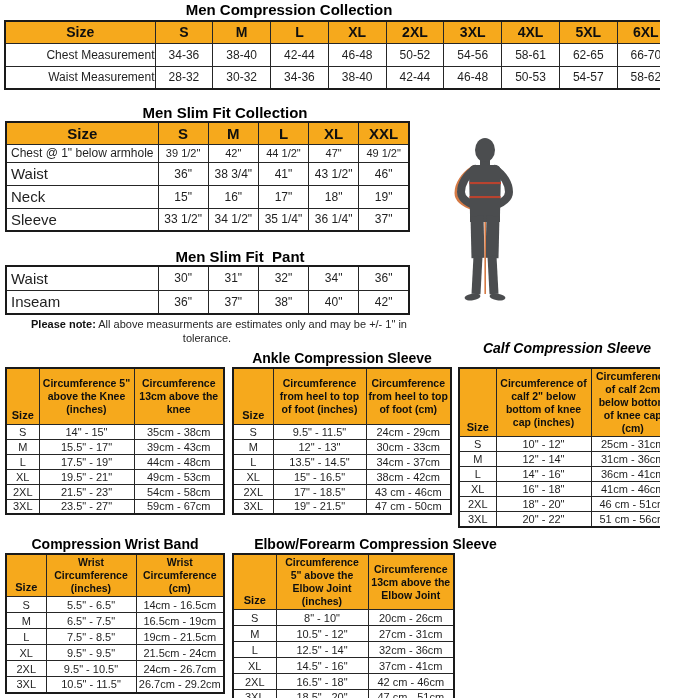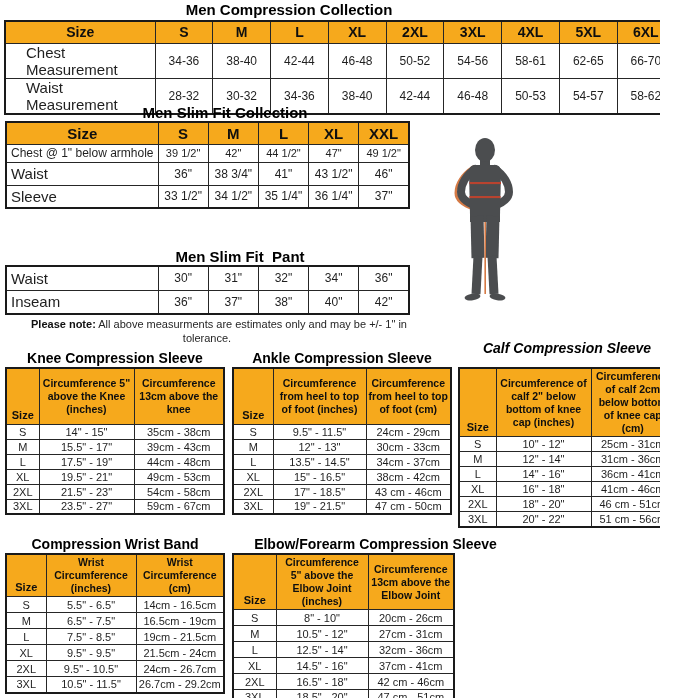--- a/index.html
+++ b/index.html
@@ -13,21 +13,21 @@
     white-space:pre; font-size:15px;
   }
   .title.small { font-size:14px; white-space:nowrap; }
   table { position:absolute; border-collapse:collapse; table-layout:fixed; background:#fff; }
   th, td { border:1px solid #262626; overflow:hidden; }
   table { border:2px solid #1a1a1a; }
   thead th { background:#F6A91C; font-weight:bold; color:#0f0f0f; text-align:center;margin-top:44px; }
 
   
   #t1 thead th { height:22px; font-size:14px; }
-  #t1 tbody th { height:23px; font-size:15px; font-weight:normal; text-align:left; padding-left:20px; }
+  #t1 tbody th { height:23px; font-size:12px; font-weight:normal; text-align:right; padding-left:12px; }
   #t1 tbody td { height:23px; font-size:12px; text-align:center; }
 
   #t2 thead th { height:22px; font-size:15px; }
   #t2 tbody th, #t3 tbody th { font-size:15px; font-weight:normal; text-align:left; padding-left:4px; height:23px; }
   #t2 tbody td, #t3 tbody td { font-size:12px; text-align:center; height:23px; }
   #t2 tbody tr:first-child th { font-size:12px; height:18px; }
   #t2 tbody tr:first-child td { font-size:11px; height:18px; }
   #t3 tbody th, #t3 tbody td { height:24px; }
 
   
@@ -136,20 +136,28 @@
         </tr>
         <tr>
           <th>Waist</th>
           <td>36"</td>
           <td>38 3/4"</td>
           <td>41"</td>
           <td>43 1/2"</td>
           <td>46"</td>
         </tr>
         <tr>
+          <th>Neck</th>
+          <td>15"</td>
+          <td>16"</td>
+          <td>17"</td>
+          <td>18"</td>
+          <td>19"</td>
+        </tr>
+        <tr>
           <th>Sleeve</th>
           <td>33 1/2"</td>
           <td>34 1/2"</td>
           <td>35 1/4"</td>
           <td>36 1/4"</td>
           <td>37"</td>
         </tr>
       </tbody>
   </table>
 
@@ -206,21 +214,20 @@
     <ellipse cx="24.5" cy="161" rx="8" ry="3.4" transform="rotate(-8 24.5 161)" fill="#4B4D4F"></ellipse>
     <ellipse cx="49.5" cy="161" rx="8" ry="3.4" transform="rotate(8 49.5 161)" fill="#4B4D4F"></ellipse>
 
     <rect x="21.5" y="46" width="31.5" height="2.1" fill="#B8432F"></rect>
     <rect x="21.5" y="60" width="31" height="2.1" fill="#B8432F"></rect>
     <rect x="36.4" y="86" width="1.6" height="72" fill="#D57A45"></rect>
 
     <ellipse cx="37" cy="14" rx="10" ry="12" fill="#4B4D4F"></ellipse>
   </svg>
 
-  <div class="title small" style="left:5px; top:350px; width:220px;">Knee Compression Sleeve</div>
   <table class="s mid" style="left:5px; top:367px; width:220px;">
     <colgroup>
         <col style="width:33px">
         <col style="width:95px">
         <col>
       </colgroup>
     <thead>
       <tr>
         <th class="sz">Size</th>
         <th>Circumference 5" above the Knee (inches)</th>

